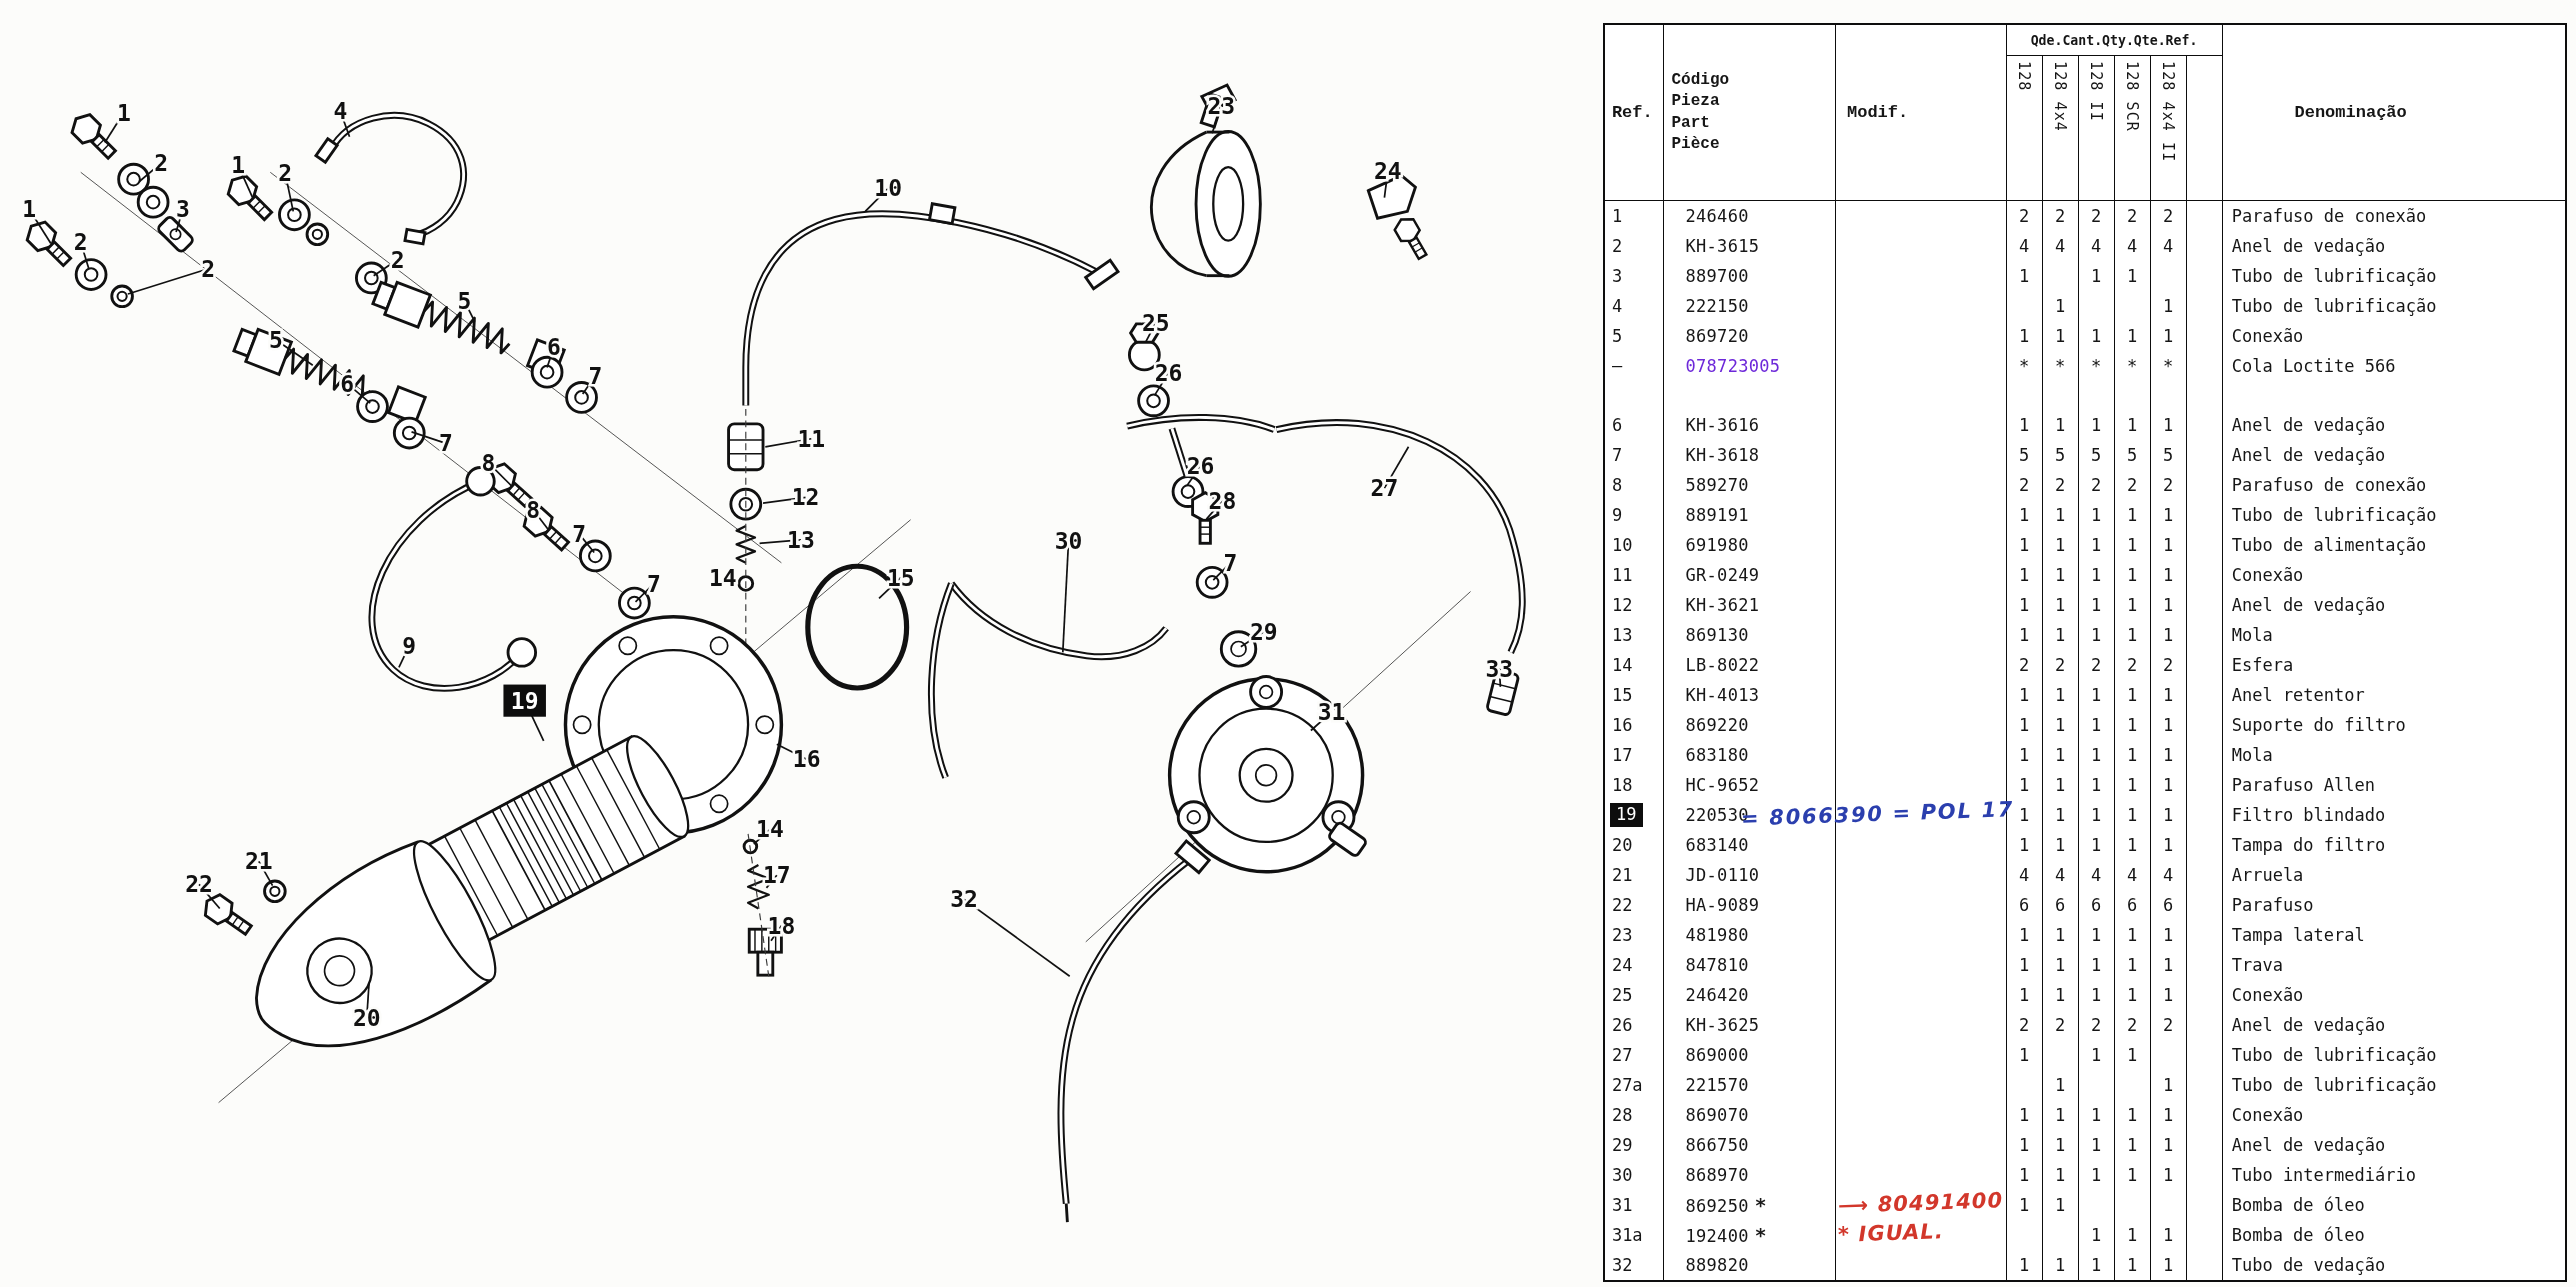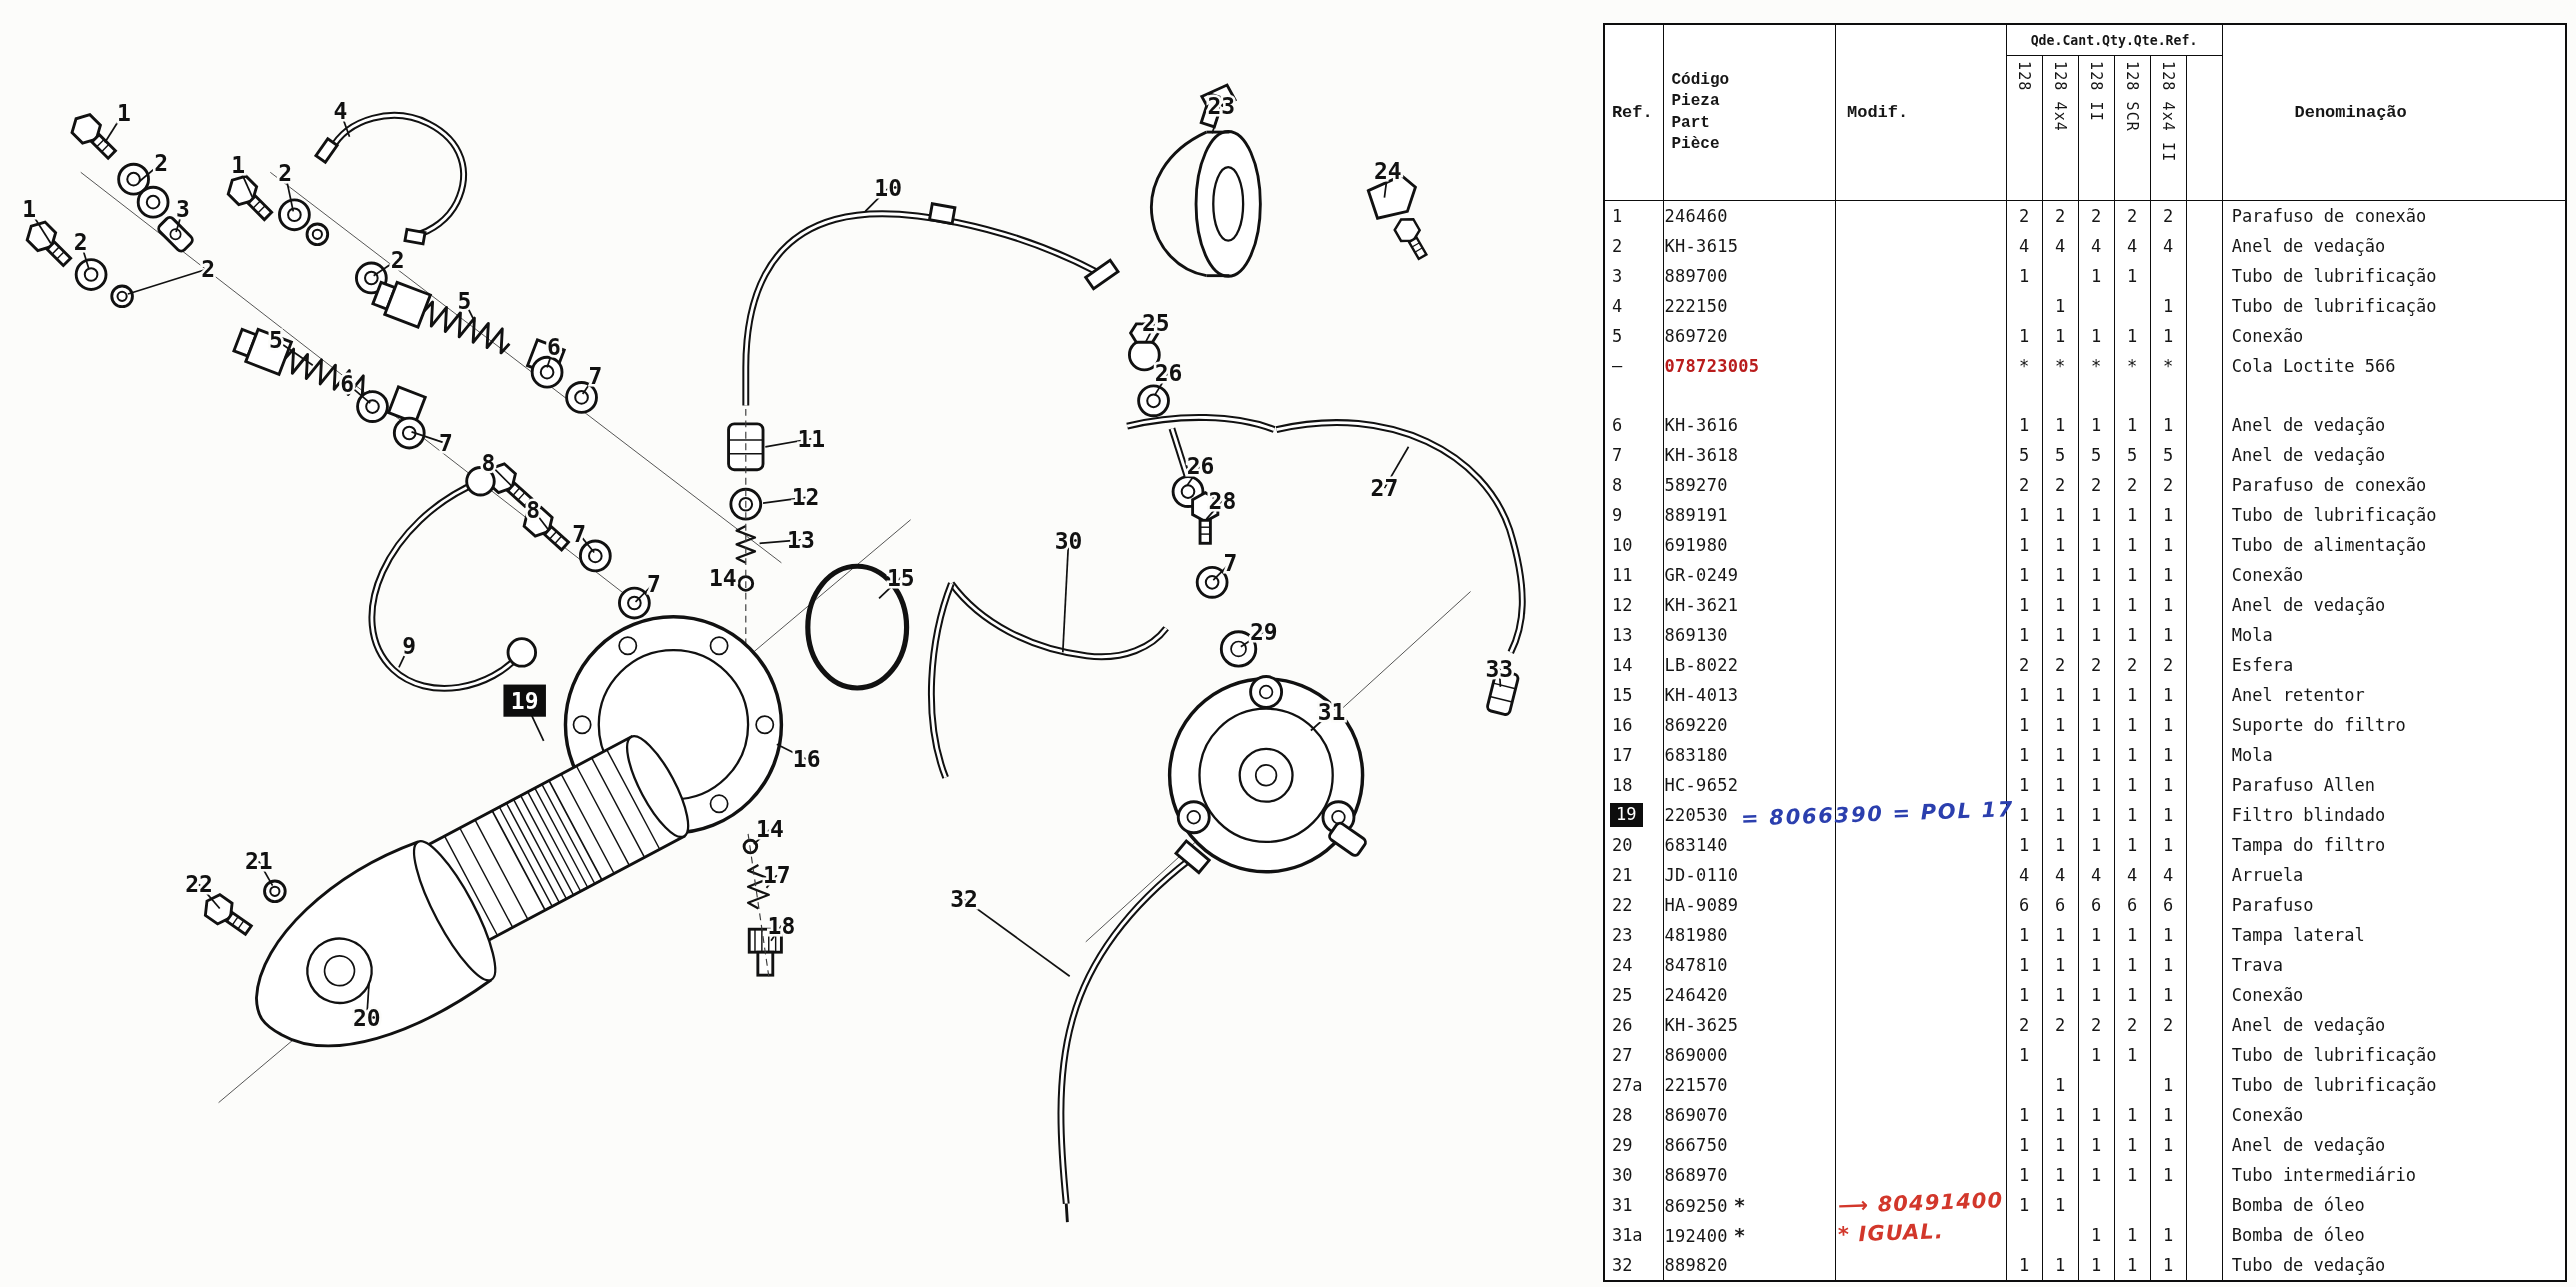--- a/index.html
+++ b/index.html
@@ -44,22 +44,22 @@
   .h-ref,.h-code,.h-modif,.h-denom{border-bottom:1.7px solid #0d0d0d;font-size:17px;font-weight:700;text-align:left;vertical-align:middle;font-family:Liberation Mono, monospace;}
   .h-ref{padding-left:6.9px;}
   .h-code{padding-left:8px;}
   .h-code div{line-height:1.32;font-size:16px;}
   .h-modif{padding-left:11.5px;}
   .h-denom{padding-left:72px;}
   .model-row th{height:144px;border-bottom:1.7px solid #0d0d0d;vertical-align:top;text-align:center;font-weight:400;}
   .model-row span{writing-mode:vertical-rl;display:inline-block;font-size:15px;letter-spacing:1.1px;padding-top:4.6px;white-space:nowrap;}
   tbody td{height:30px;font-size:17px;vertical-align:middle;}
   td.ref{padding-left:6.9px;white-space:nowrap;}
-  td.code{padding-left:1px;letter-spacing:0.3px;white-space:nowrap;position:relative;}
-  td.code.dim .code-text{color:#b91c1c;font-weight:bold;}
+  td.code{padding-left:22px;letter-spacing:0.3px;white-space:nowrap;position:relative;}
+  td.code.dim .code-text{color:#6d28d9;}
   td.modif{position:relative;}
   td.qty{text-align:center;}
   td.name{padding-left:9.2px;white-space:nowrap;}
   tr.spacer td{height:29px;}
   .ref-badge{display:inline-block;background:#0d0d0d;color:#fff;padding:1.1px 6.3px 2.3px;margin-left:-2.3px;}
   .mark{font-family:"DejaVu Sans",sans-serif;font-weight:700;font-size:19.5px;margin-left:6.9px;color:#1c1c1c;}
   .ink{position:absolute;font-family:"DejaVu Sans",sans-serif;font-style:italic;font-weight:600;
        font-size:21px;white-space:nowrap;transform:rotate(-2deg);pointer-events:none;z-index:5;}
   .ink.blue{color:#2b3fae;left:-95px;top:2.3px;letter-spacing:1.7px;}
   .ink.red{color:#d2372b;left:2.3px;top:1.1px;letter-spacing:1.1px;}

